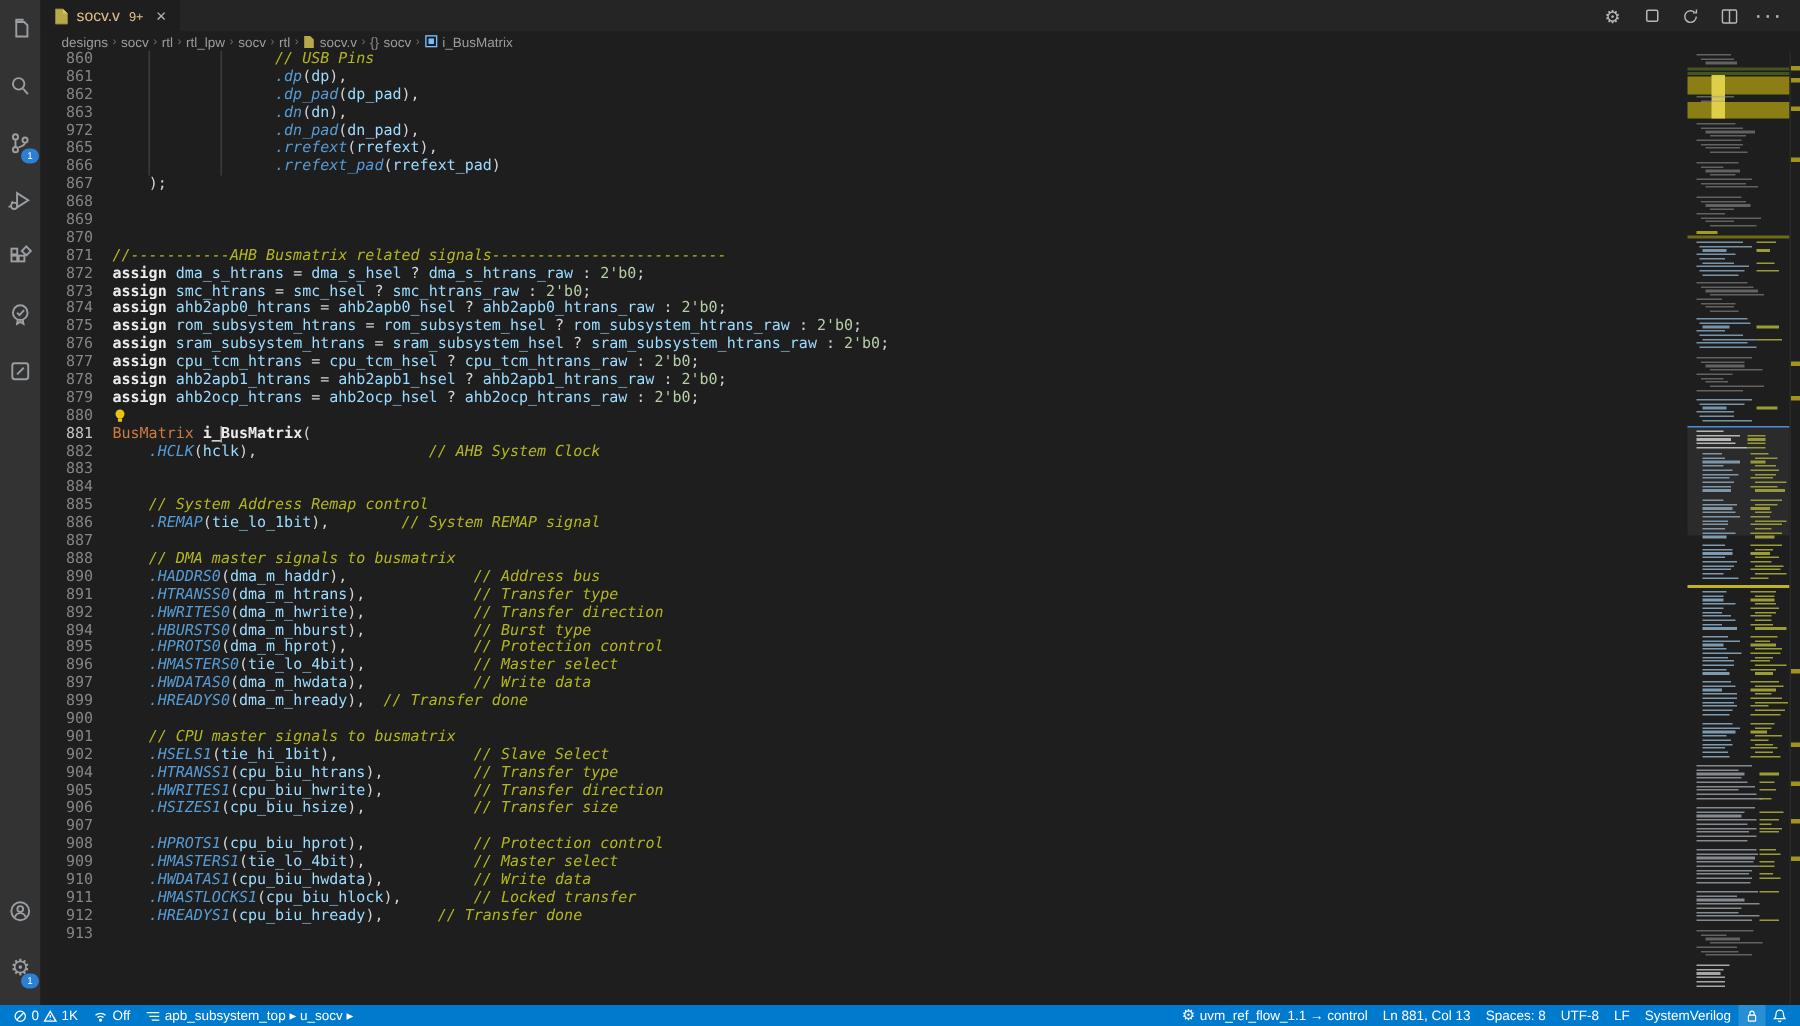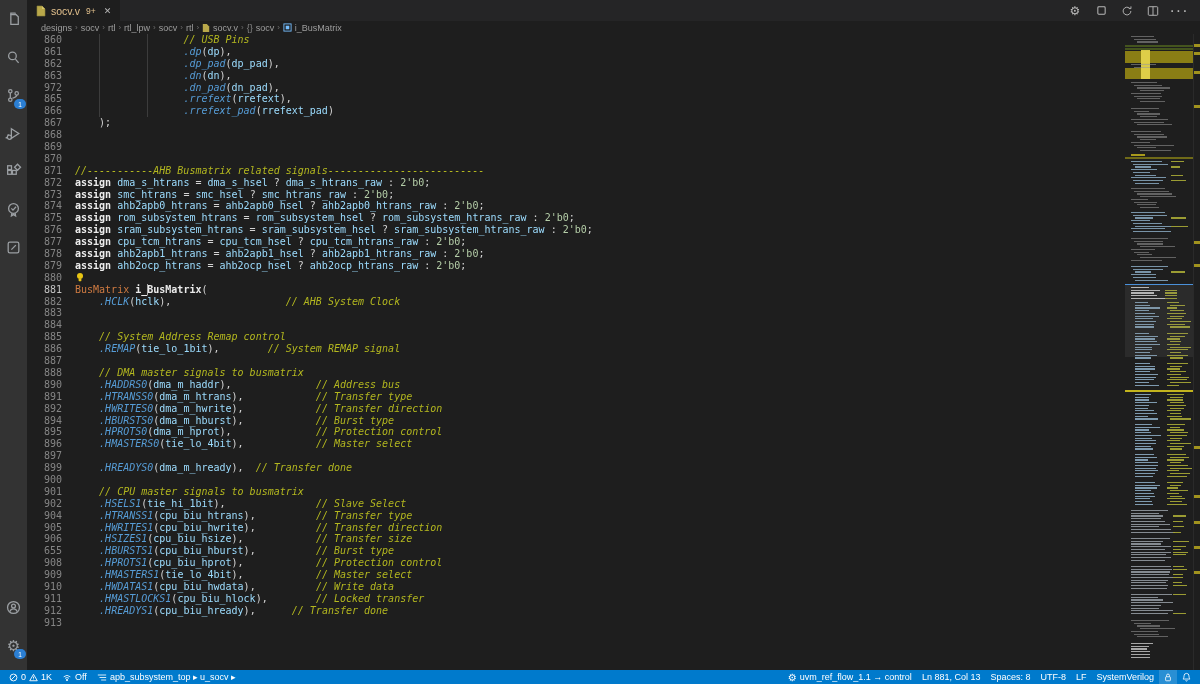--- a/index.html
+++ b/index.html
@@ -250,29 +250,29 @@
           <div class="line"><span class="ln">885</span><span class="content"><span class="tk-w">    </span><span class="tk-c">// System Address Remap control</span></span></div>
           <div class="line"><span class="ln">886</span><span class="content"><span class="tk-w">    </span><span class="tk-p">.REMAP</span><span class="tk-d">(</span><span class="tk-s">tie_lo_1bit</span><span class="tk-d">),</span><span class="tk-w">        </span><span class="tk-c">// System REMAP signal</span></span></div>
           <div class="line"><span class="ln">887</span><span class="content"></span></div>
           <div class="line"><span class="ln">888</span><span class="content"><span class="tk-w">    </span><span class="tk-c">// DMA master signals to busmatrix</span></span></div>
           <div class="line"><span class="ln">890</span><span class="content"><span class="tk-w">    </span><span class="tk-p">.HADDRS0</span><span class="tk-d">(</span><span class="tk-s">dma_m_haddr</span><span class="tk-d">),</span><span class="tk-w">              </span><span class="tk-c">// Address bus</span></span></div>
           <div class="line"><span class="ln">891</span><span class="content"><span class="tk-w">    </span><span class="tk-p">.HTRANSS0</span><span class="tk-d">(</span><span class="tk-s">dma_m_htrans</span><span class="tk-d">),</span><span class="tk-w">            </span><span class="tk-c">// Transfer type</span></span></div>
           <div class="line"><span class="ln">892</span><span class="content"><span class="tk-w">    </span><span class="tk-p">.HWRITES0</span><span class="tk-d">(</span><span class="tk-s">dma_m_hwrite</span><span class="tk-d">),</span><span class="tk-w">            </span><span class="tk-c">// Transfer direction</span></span></div>
           <div class="line"><span class="ln">894</span><span class="content"><span class="tk-w">    </span><span class="tk-p">.HBURSTS0</span><span class="tk-d">(</span><span class="tk-s">dma_m_hburst</span><span class="tk-d">),</span><span class="tk-w">            </span><span class="tk-c">// Burst type</span></span></div>
           <div class="line"><span class="ln">895</span><span class="content"><span class="tk-w">    </span><span class="tk-p">.HPROTS0</span><span class="tk-d">(</span><span class="tk-s">dma_m_hprot</span><span class="tk-d">),</span><span class="tk-w">              </span><span class="tk-c">// Protection control</span></span></div>
           <div class="line"><span class="ln">896</span><span class="content"><span class="tk-w">    </span><span class="tk-p">.HMASTERS0</span><span class="tk-d">(</span><span class="tk-s">tie_lo_4bit</span><span class="tk-d">),</span><span class="tk-w">            </span><span class="tk-c">// Master select</span></span></div>
-          <div class="line"><span class="ln">897</span></div>
+          <div class="line"><span class="ln">897</span><span class="content"><span class="tk-w">    </span><span class="tk-p">.HWDATAS0</span><span class="tk-d">(</span><span class="tk-s">dma_m_hwdata</span><span class="tk-d">),</span><span class="tk-w">            </span><span class="tk-c">// Write data</span></span></div>
           <div class="line"><span class="ln">899</span><span class="content"><span class="tk-w">    </span><span class="tk-p">.HREADYS0</span><span class="tk-d">(</span><span class="tk-s">dma_m_hready</span><span class="tk-d">),</span><span class="tk-w">  </span><span class="tk-c">// Transfer done</span></span></div>
           <div class="line"><span class="ln">900</span><span class="content"></span></div>
           <div class="line"><span class="ln">901</span><span class="content"><span class="tk-w">    </span><span class="tk-c">// CPU master signals to busmatrix</span></span></div>
           <div class="line"><span class="ln">902</span><span class="content"><span class="tk-w">    </span><span class="tk-p">.HSELS1</span><span class="tk-d">(</span><span class="tk-s">tie_hi_1bit</span><span class="tk-d">),</span><span class="tk-w">               </span><span class="tk-c">// Slave Select</span></span></div>
           <div class="line"><span class="ln">904</span><span class="content"><span class="tk-w">    </span><span class="tk-p">.HTRANSS1</span><span class="tk-d">(</span><span class="tk-s">cpu_biu_htrans</span><span class="tk-d">),</span><span class="tk-w">          </span><span class="tk-c">// Transfer type</span></span></div>
           <div class="line"><span class="ln">905</span><span class="content"><span class="tk-w">    </span><span class="tk-p">.HWRITES1</span><span class="tk-d">(</span><span class="tk-s">cpu_biu_hwrite</span><span class="tk-d">),</span><span class="tk-w">          </span><span class="tk-c">// Transfer direction</span></span></div>
           <div class="line"><span class="ln">906</span><span class="content"><span class="tk-w">    </span><span class="tk-p">.HSIZES1</span><span class="tk-d">(</span><span class="tk-s">cpu_biu_hsize</span><span class="tk-d">),</span><span class="tk-w">            </span><span class="tk-c">// Transfer size</span></span></div>
-          <div class="line"><span class="ln">655</span><span class="content"><span class="tk-w">    </span><span class="tk-p">.HBURSTS1</span><span class="tk-d">(</span><span class="tk-s">cpu_biu_hburst</span><span class="tk-d">),</span><span class="tk-w">          </span><span class="tk-c">// Burst type</span></span></div>
+          <div class="line"><span class="ln">907</span></div>
           <div class="line"><span class="ln">908</span><span class="content"><span class="tk-w">    </span><span class="tk-p">.HPROTS1</span><span class="tk-d">(</span><span class="tk-s">cpu_biu_hprot</span><span class="tk-d">),</span><span class="tk-w">            </span><span class="tk-c">// Protection control</span></span></div>
           <div class="line"><span class="ln">909</span><span class="content"><span class="tk-w">    </span><span class="tk-p">.HMASTERS1</span><span class="tk-d">(</span><span class="tk-s">tie_lo_4bit</span><span class="tk-d">),</span><span class="tk-w">            </span><span class="tk-c">// Master select</span></span></div>
           <div class="line"><span class="ln">910</span><span class="content"><span class="tk-w">    </span><span class="tk-p">.HWDATAS1</span><span class="tk-d">(</span><span class="tk-s">cpu_biu_hwdata</span><span class="tk-d">),</span><span class="tk-w">          </span><span class="tk-c">// Write data</span></span></div>
           <div class="line"><span class="ln">911</span><span class="content"><span class="tk-w">    </span><span class="tk-p">.HMASTLOCKS1</span><span class="tk-d">(</span><span class="tk-s">cpu_biu_hlock</span><span class="tk-d">),</span><span class="tk-w">        </span><span class="tk-c">// Locked transfer</span></span></div>
           <div class="line"><span class="ln">912</span><span class="content"><span class="tk-w">    </span><span class="tk-p">.HREADYS1</span><span class="tk-d">(</span><span class="tk-s">cpu_biu_hready</span><span class="tk-d">),</span><span class="tk-w">      </span><span class="tk-c">// Transfer done</span></span></div>
           <div class="line"><span class="ln">913</span><span class="content"></span></div>
           <div class="guide" style="left: 72.08px; top: 0px; height: 83px;"></div>
           <div class="guide" style="left: 120.24px; top: 0px; height: 83px;"></div>
         </div>
       <div class="minimap" id="minimap">

